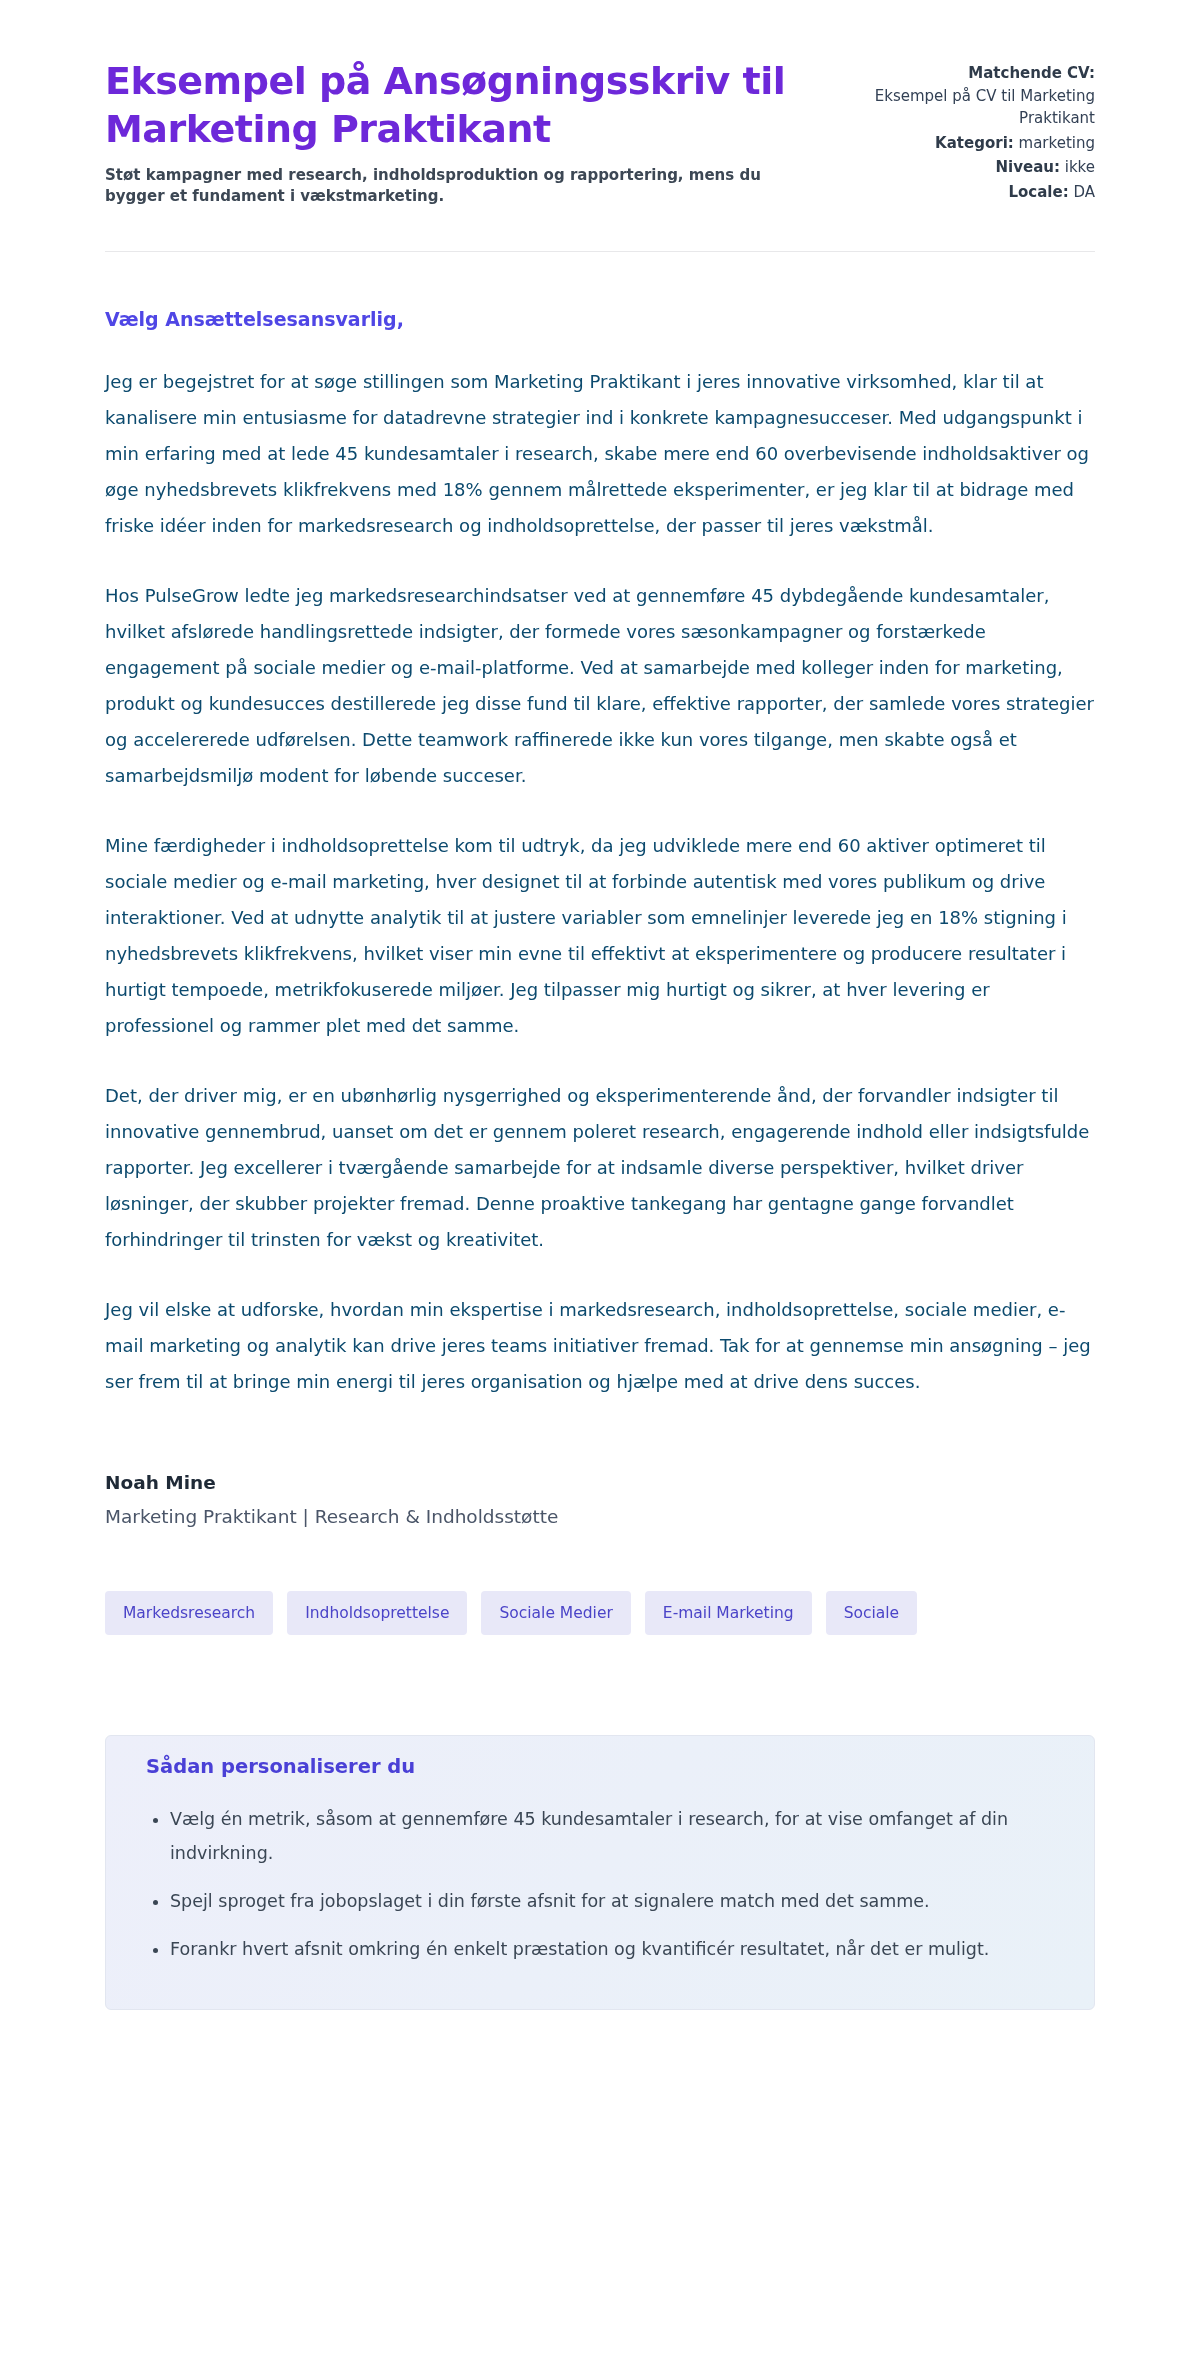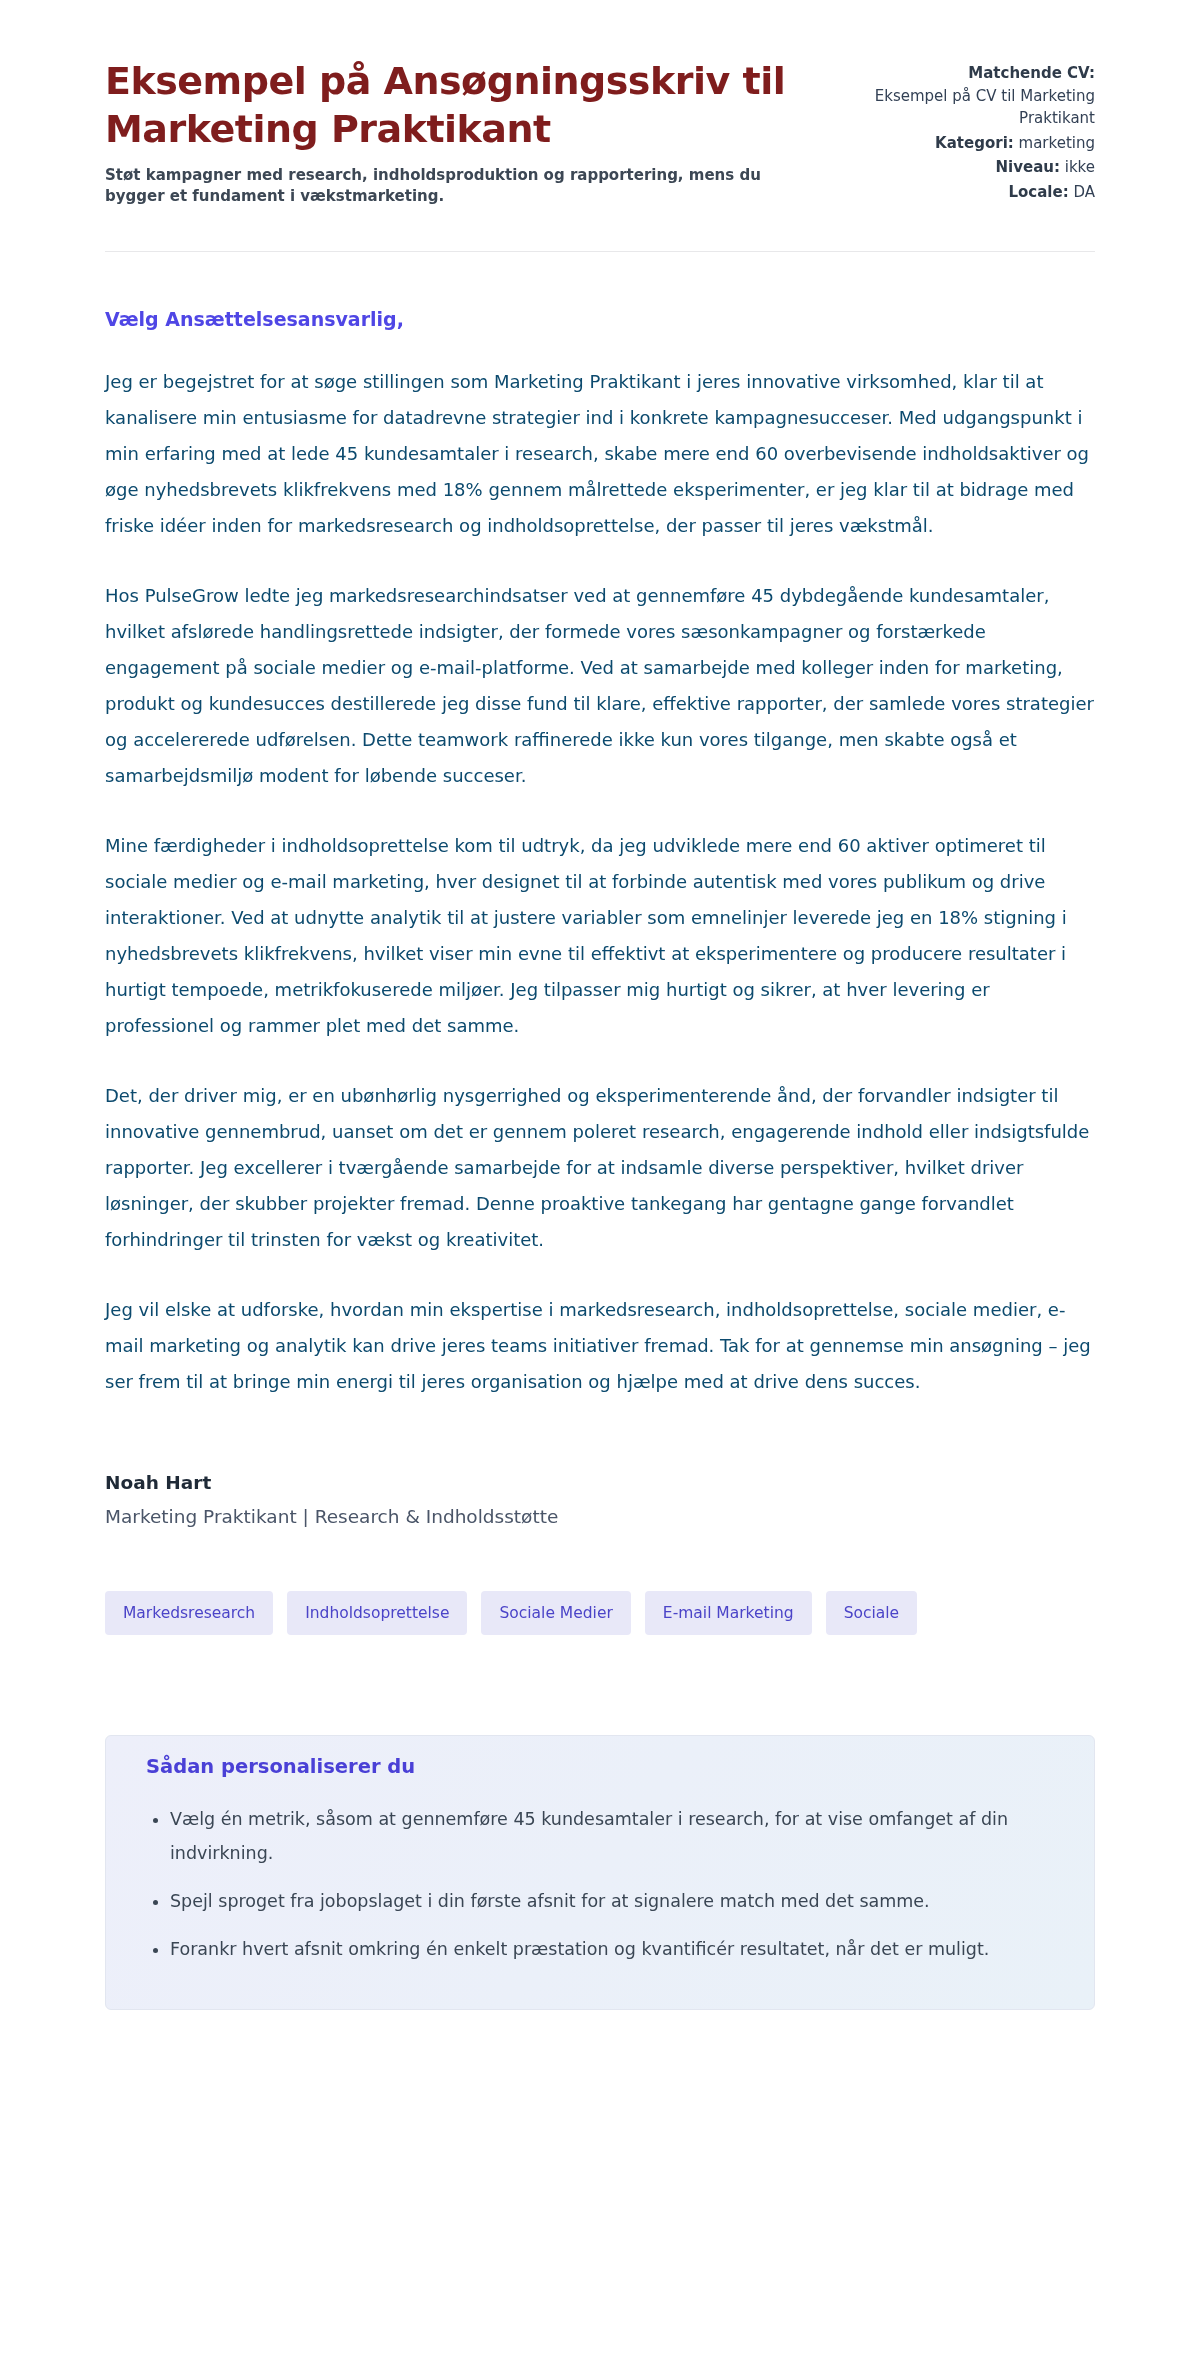--- a/index.html
+++ b/index.html
@@ -24,21 +24,21 @@
     align-items: flex-start;
     gap: 28px;
   }
   .header-left { max-width: 720px; }
   .page-title {
     margin: 0 0 12px 0;
     font-size: 38px;
     line-height: 1.25;
     font-weight: 800;
     letter-spacing: -0.5px;
-    color: #7f1d1d;
+    color: #6d28d9;
   }
   .page-subtitle {
     margin: 0;
     font-size: 15px;
     line-height: 1.4;
     font-weight: 700;
     color: #3c4754;
   }
   .meta {
     min-width: 235px;
@@ -163,21 +163,21 @@
 
   <main>
     <p class="greeting">Vælg Ansættelsesansvarlig,</p>
     <p class="para">Jeg er begejstret for at søge stillingen som Marketing Praktikant i jeres innovative virksomhed, klar til at kanalisere min entusiasme for datadrevne strategier ind i konkrete kampagnesucceser. Med udgangspunkt i min erfaring med at lede 45 kundesamtaler i research, skabe mere end 60 overbevisende indholdsaktiver og øge nyhedsbrevets klikfrekvens med 18% gennem målrettede eksperimenter, er jeg klar til at bidrage med friske idéer inden for markedsresearch og indholdsoprettelse, der passer til jeres vækstmål.</p>
     <p class="para">Hos PulseGrow ledte jeg markedsresearchindsatser ved at gennemføre 45 dybdegående kundesamtaler, hvilket afslørede handlingsrettede indsigter, der formede vores sæsonkampagner og forstærkede engagement på sociale medier og e-mail-platforme. Ved at samarbejde med kolleger inden for marketing, produkt og kundesucces destillerede jeg disse fund til klare, effektive rapporter, der samlede vores strategier og accelererede udførelsen. Dette teamwork raffinerede ikke kun vores tilgange, men skabte også et samarbejdsmiljø modent for løbende succeser.</p>
     <p class="para">Mine færdigheder i indholdsoprettelse kom til udtryk, da jeg udviklede mere end 60 aktiver optimeret til sociale medier og e-mail marketing, hver designet til at forbinde autentisk med vores publikum og drive interaktioner. Ved at udnytte analytik til at justere variabler som emnelinjer leverede jeg en 18% stigning i nyhedsbrevets klikfrekvens, hvilket viser min evne til effektivt at eksperimentere og producere resultater i hurtigt tempoede, metrikfokuserede miljøer. Jeg tilpasser mig hurtigt og sikrer, at hver levering er professionel og rammer plet med det samme.</p>
     <p class="para">Det, der driver mig, er en ubønhørlig nysgerrighed og eksperimenterende ånd, der forvandler indsigter til innovative gennembrud, uanset om det er gennem poleret research, engagerende indhold eller indsigtsfulde rapporter. Jeg excellerer i tværgående samarbejde for at indsamle diverse perspektiver, hvilket driver løsninger, der skubber projekter fremad. Denne proaktive tankegang har gentagne gange forvandlet forhindringer til trinsten for vækst og kreativitet.</p>
     <p class="para">Jeg vil elske at udforske, hvordan min ekspertise i markedsresearch, indholdsoprettelse, sociale medier, e-mail marketing og analytik kan drive jeres teams initiativer fremad. Tak for at gennemse min ansøgning – jeg ser frem til at bringe min energi til jeres organisation og hjælpe med at drive dens succes.</p>
 
     <div class="signature">
-      <div class="sig-name">Noah Hart</div>
+      <div class="sig-name">Noah Mine</div>
       <div class="sig-role">Marketing Praktikant | Research &amp; Indholdsstøtte</div>
     </div>
 
     <div class="tags">
       <span class="tag">Markedsresearch</span>
       <span class="tag">Indholdsoprettelse</span>
       <span class="tag">Sociale Medier</span>
       <span class="tag">E-mail Marketing</span>
       <span class="tag">Sociale</span>
     </div>

